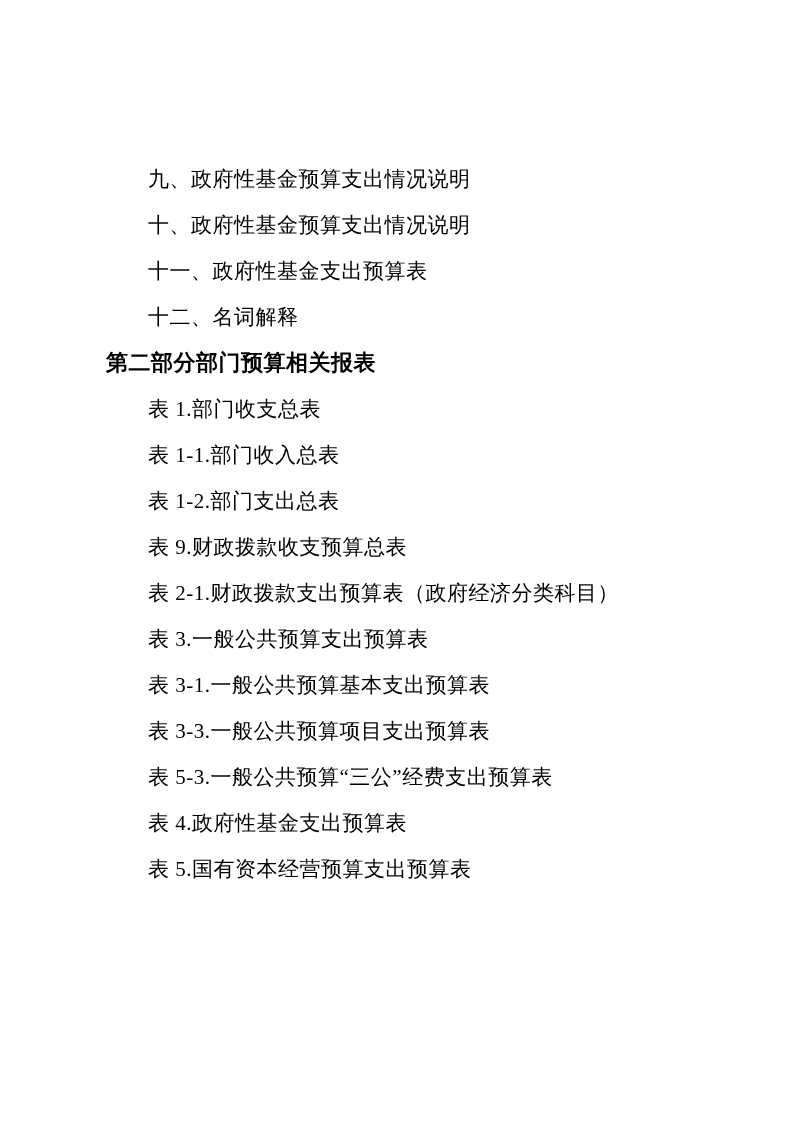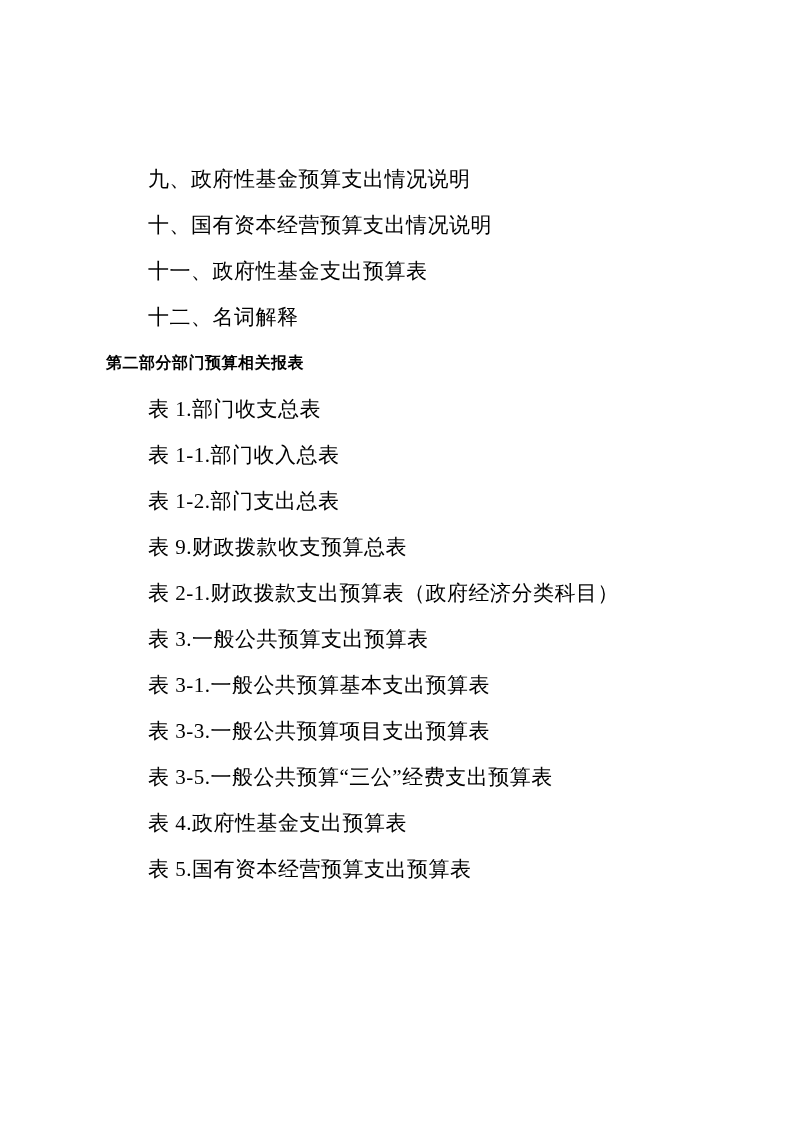--- a/index.html
+++ b/index.html
@@ -26,46 +26,46 @@
     font-size: 21px;
     padding-left: 42px;           
     white-space: nowrap;
     font-weight: 400;
     letter-spacing: 0.5px;
   }
   .part-heading {
     margin: 0;
     height: 46px;
     line-height: 46px;
-    font-size: 16px;
+    font-size: 22px;
     font-weight: 700;
     font-family: "Liberation Sans", "DejaVu Sans", sans-serif;
     white-space: nowrap;
     letter-spacing: 0.5px;
   }
 </style>
 </head>
 <body>
 
 <div class="page">
   <div class="toc">
 
     <p class="toc-item">九、政府性基金预算支出情况说明</p>
-    <p class="toc-item">十、国有资本经营预算支出情况说明</p>
+    <p class="toc-item">十、政府性基金预算支出情况说明</p>
     <p class="toc-item">十一、政府性基金支出预算表</p>
     <p class="toc-item">十二、名词解释</p>
 
     <h2 class="part-heading">第二部分部门预算相关报表</h2>
 
     <p class="toc-item">表 1.部门收支总表</p>
     <p class="toc-item">表 1-1.部门收入总表</p>
     <p class="toc-item">表 1-2.部门支出总表</p>
     <p class="toc-item">表 9.财政拨款收支预算总表</p>
     <p class="toc-item">表 2-1.财政拨款支出预算表（政府经济分类科目）</p>
     <p class="toc-item">表 3.一般公共预算支出预算表</p>
     <p class="toc-item">表 3-1.一般公共预算基本支出预算表</p>
     <p class="toc-item">表 3-3.一般公共预算项目支出预算表</p>
-    <p class="toc-item">表 3-5.一般公共预算“三公”经费支出预算表</p>
+    <p class="toc-item">表 5-3.一般公共预算“三公”经费支出预算表</p>
     <p class="toc-item">表 4.政府性基金支出预算表</p>
     <p class="toc-item">表 5.国有资本经营预算支出预算表</p>
 
   </div>
 </div>
 
 </body></html>

